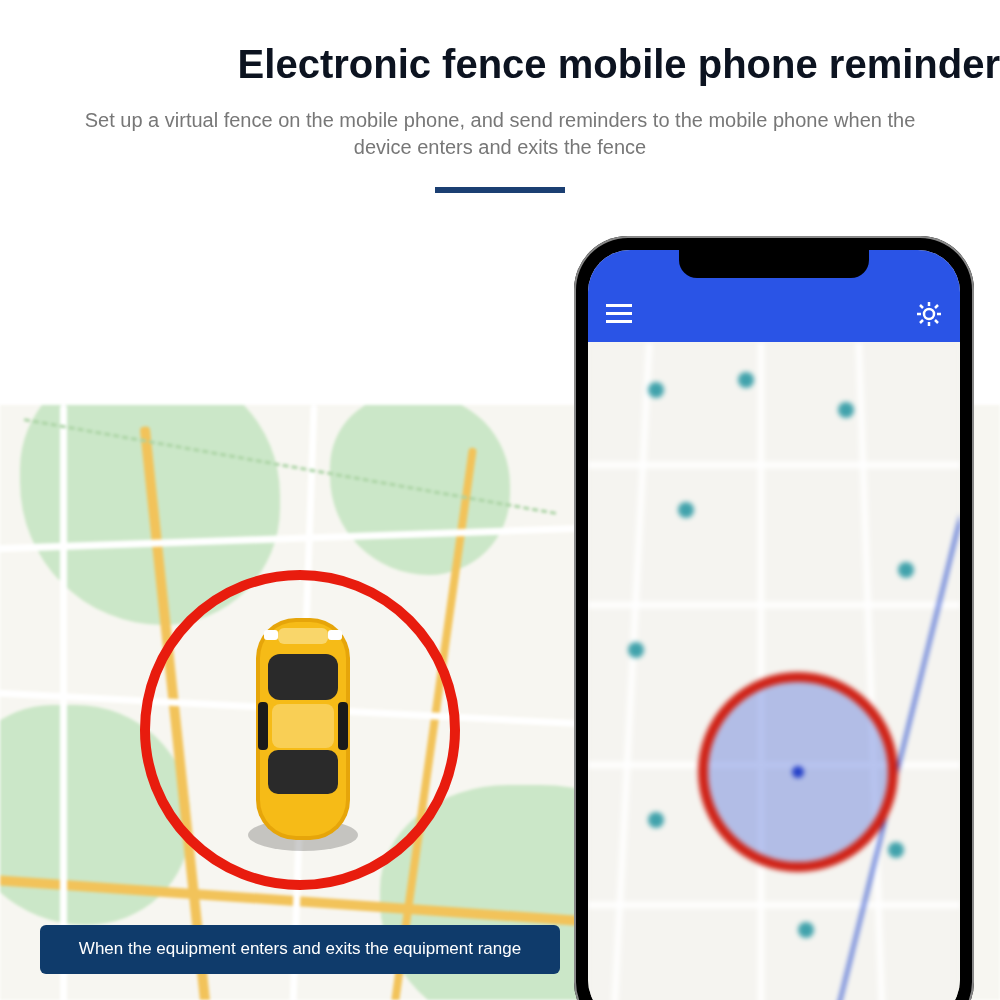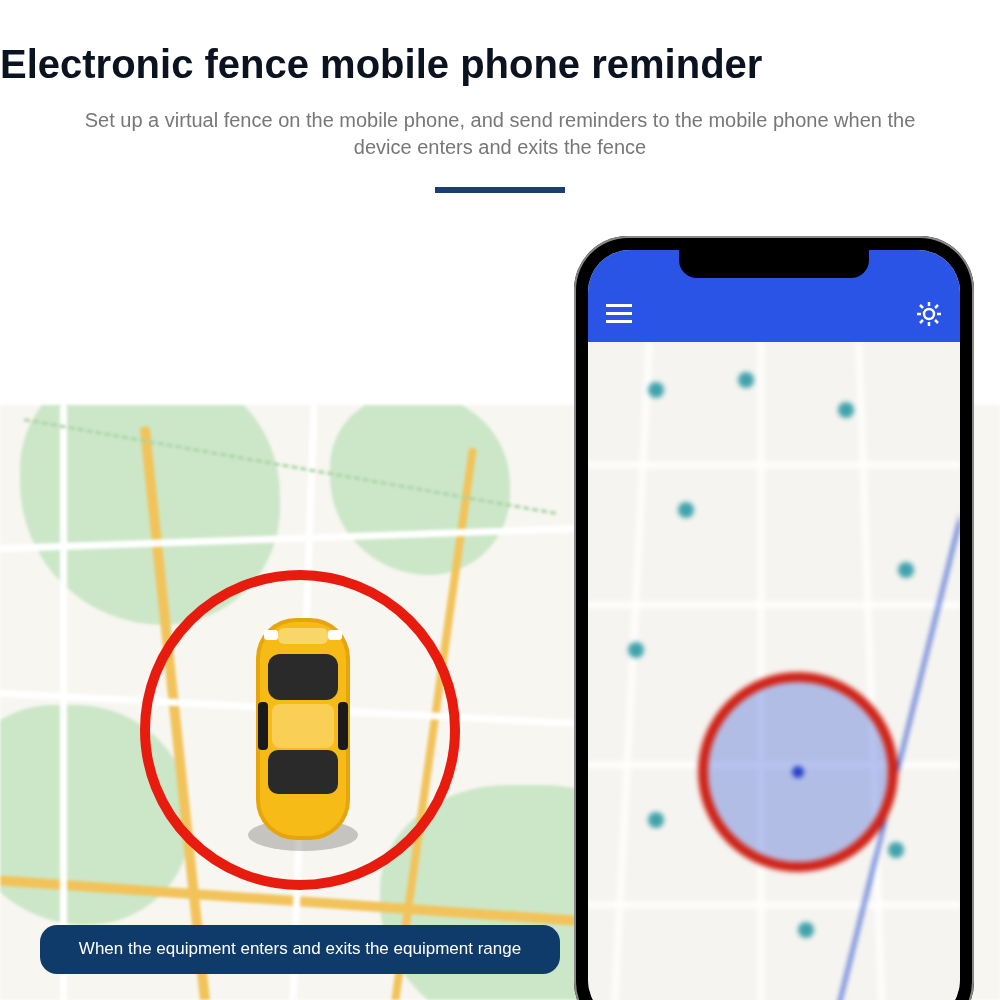--- a/index.html
+++ b/index.html
@@ -9,21 +9,21 @@
     height:1000px;
     background:#fff;
     font-family:Arial,Helvetica,sans-serif;
     position:relative;
     overflow:hidden;
   }
   .title{
     font-size:40px;
     font-weight:700;
     color:#0c1320;
-    text-align:left;
+    text-align:right;
     padding-top:42px;
   }
   .subtitle{
     font-size:20px;
     color:#777;
     text-align:center;
     line-height:1.35;
     margin-top:20px;
     padding:0 80px;
   }
@@ -84,21 +84,21 @@
     height:260px;
   }
 
   
   .banner{
     position:absolute;
     left:40px;
     bottom:26px;
     width:520px;
     background:#0f3b6b;
-    border-radius:17px;
+    border-radius:6px;
     color:#fff;
     font-size:17px;
     line-height:1.45;
     text-align:center;
     padding:12px 12px;
     box-sizing:border-box;
   }
 
   
   .phone{

